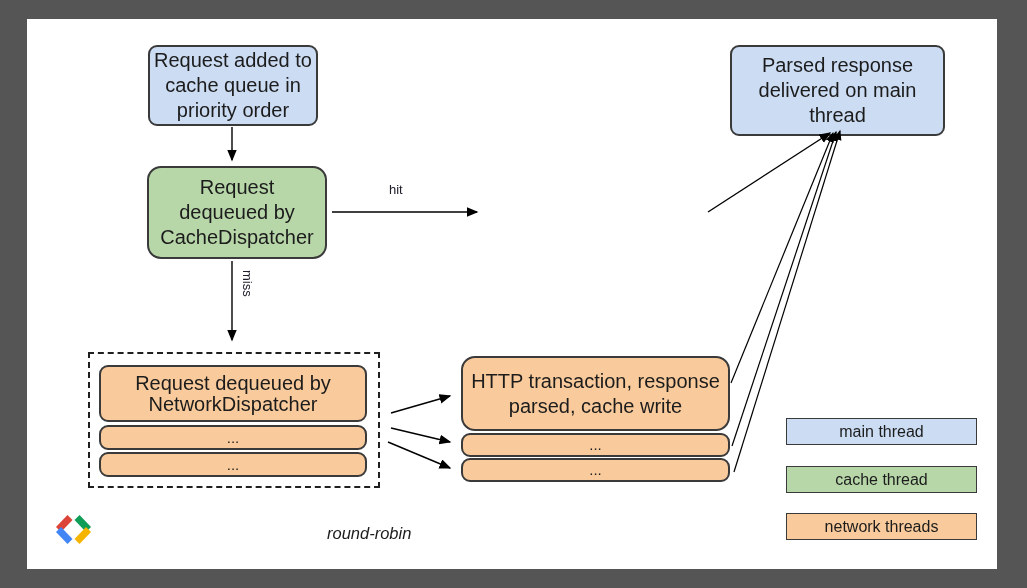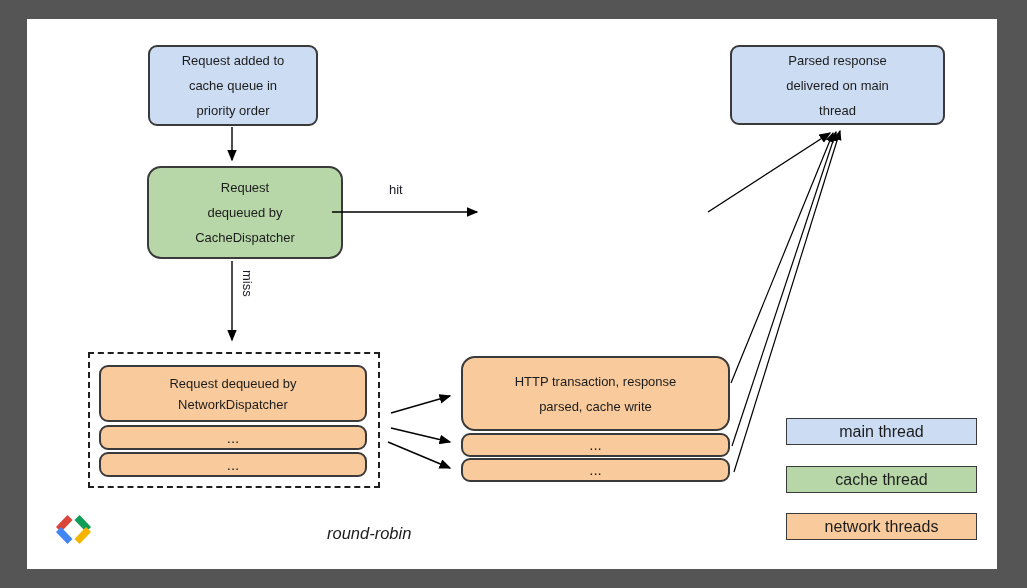--- a/index.html
+++ b/index.html
@@ -25,21 +25,21 @@
     background: #ffffff;
   }
   .node {
     position: absolute;
     box-sizing: border-box;
     display: flex;
     align-items: center;
     justify-content: center;
     text-align: center;
     white-space: pre-line;
-    font-size: 13px;
+    font-size: 20px;
     line-height: 25px;
     color: #1c1c1c;
     border: 2px solid #3a3a3a;
   }
   .rounded-lg { border-radius: 14px; }
   .rounded-md { border-radius: 9px; }
   .fill-blue   { background: #cbdcf3; }
   .fill-green  { background: #b7d7a9; }
   .fill-orange { background: #f9cb9c; }
 
@@ -115,26 +115,26 @@
 </head>
 <body>
 
 <div class="stage">
   <div class="canvas"></div>
 
   <div class="node fill-blue rounded-md" style="left:148px; top:45px; width:170px; height:81px;">Request added to
 cache queue in
 priority order</div>
 
-  <div class="node fill-green rounded-lg" style="left:147px; top:166px; width:196px; height:93px;">Request
+  <div class="node fill-green rounded-lg" style="left:147px; top:166px; width:180px; height:93px;">Request
 dequeued by
 CacheDispatcher</div>
 
 
-  <div class="node fill-blue rounded-md" style="left:730px; top:45px; width:215px; height:80px;">Parsed response
+  <div class="node fill-blue rounded-md" style="left:730px; top:45px; width:215px; height:91px;">Parsed response
 delivered on main
 thread</div>
 
   <div class="dashed-group" style="left:88px; top:352px; width:292px; height:136px;"></div>
 
   <div class="node fill-orange rounded-md" style="left:99px; top:365px; width:268px; height:57px; line-height:21px;">Request dequeued by
 NetworkDispatcher</div>
   <div class="node fill-orange rounded-md queue-row" style="left:99px; top:425px; width:268px; height:25px;">...</div>
   <div class="node fill-orange rounded-md queue-row" style="left:99px; top:452px; width:268px; height:25px;">...</div>
 

